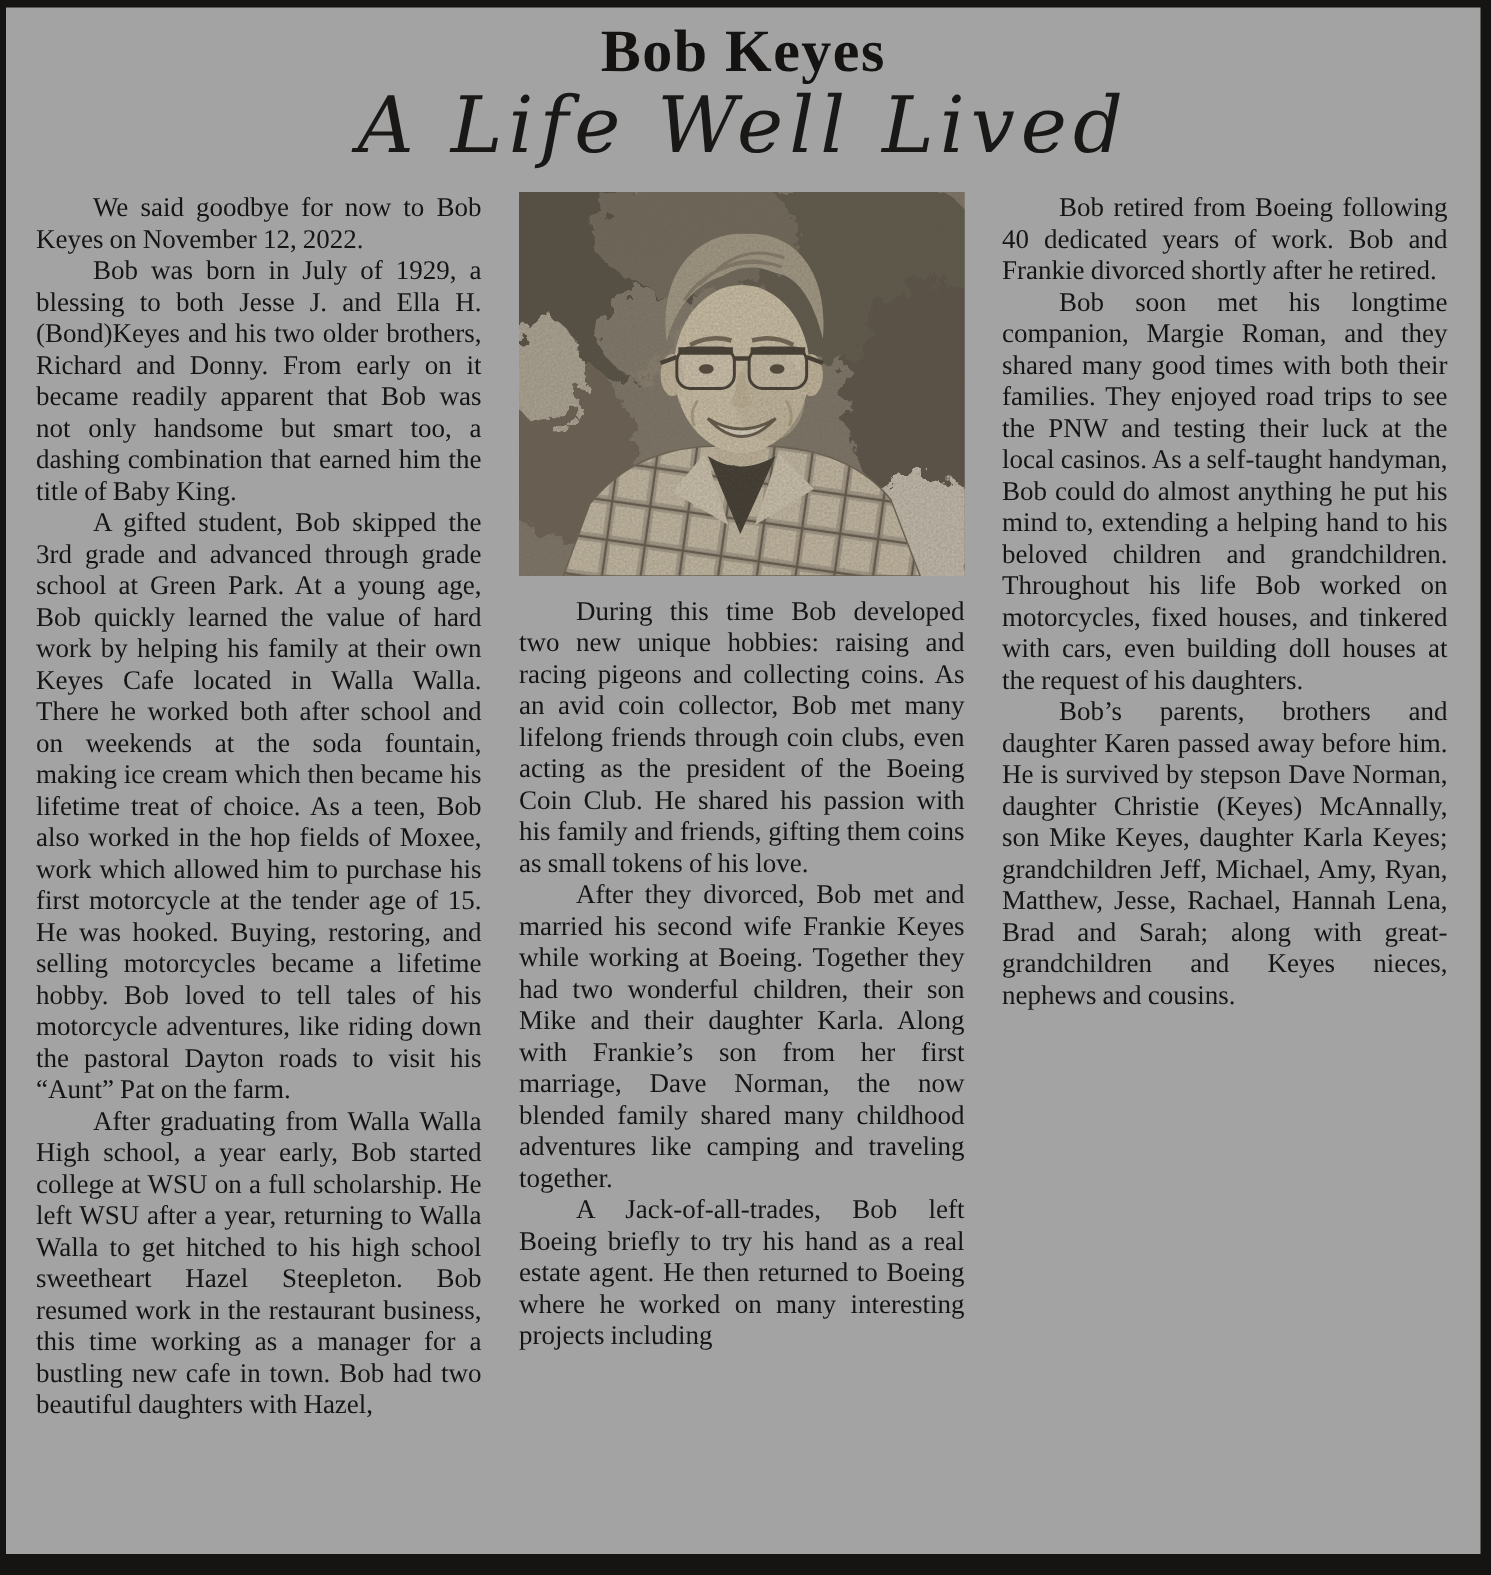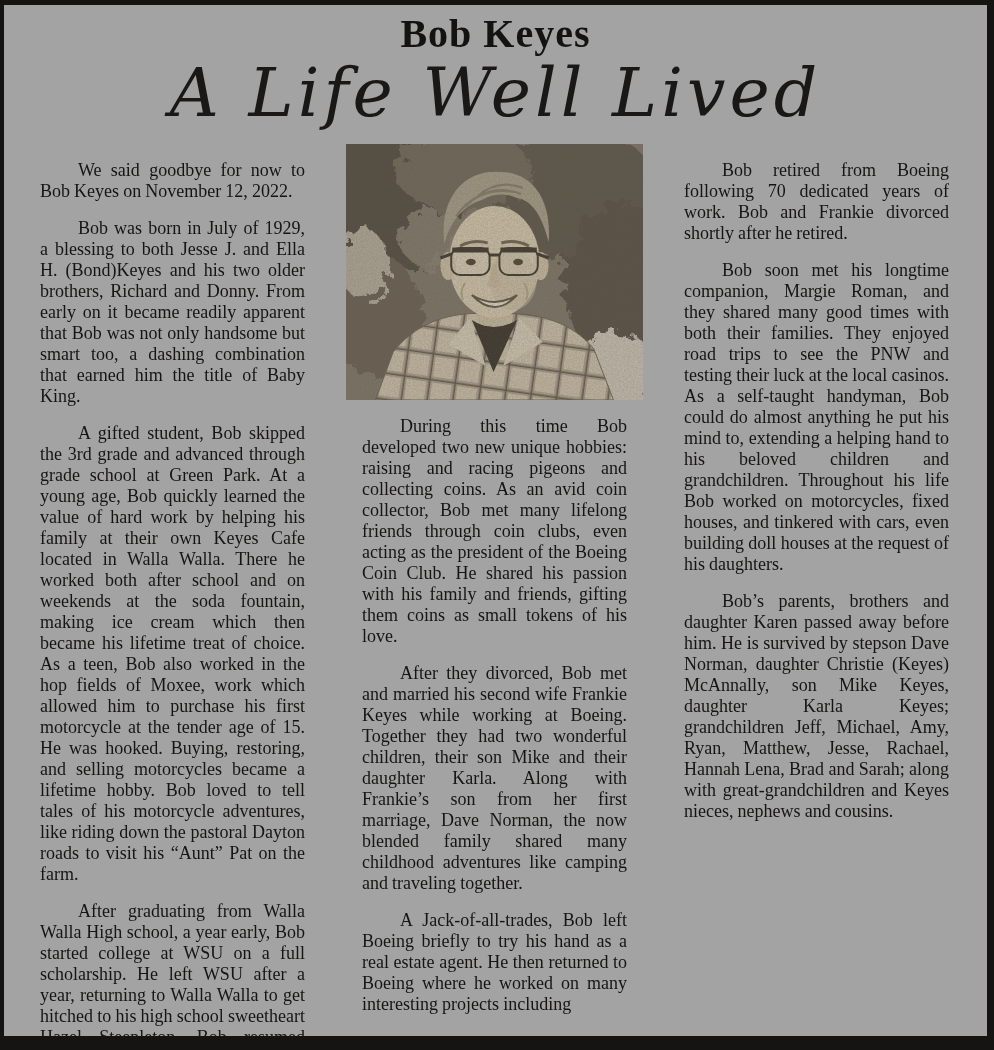--- a/index.html
+++ b/index.html
@@ -20,34 +20,34 @@
     font-family:"Liberation Serif", serif;
     font-weight:700;
     font-size:40px;
     line-height:1.05;
     letter-spacing:1px;
     color:#141312;
   }
   .subtitle{
     font-family:"DejaVu Serif", serif;
     font-style:italic;
-    font-size:68px;
+    font-size:52px;
     line-height:1.05;
     letter-spacing:4px;
     margin-top:2px;
     color:#191817;
   }
   .columns{
     display:flex;
     gap:25px;
     padding:16px 22px 0 20px;
   }
   .col{flex:1;min-width:0;}
   .col p{
-    margin:16px;
+    margin:0;
     text-align:justify;
     font-size:18px;
     line-height:21px;
     text-indent:38px;
     word-spacing:-0.4px;
   }
   .col p.cont{text-indent:0;}
   figure.photo-wrap{margin:0 0 13px 0;}
   svg.photo{display:block;width:100%;height:256px;background:#77705f;}
 </style>
@@ -140,19 +140,19 @@
           <rect x="0" y="0" width="302" height="256" fill="#8d7f63" opacity="0.08"></rect>
           <rect x="0" y="0" width="302" height="256" filter="url(#grain)" opacity="0.5"></rect>
         </svg>
       </figure>
       <p>During this time Bob developed two new unique hobbies: raising and racing pigeons and collecting coins. As an avid coin collector, Bob met many lifelong friends through coin clubs, even acting as the president of the Boeing Coin Club. He shared his passion with his family and friends, gifting them coins as small tokens of his love.</p>
       <p>After they divorced, Bob met and married his second wife Frankie Keyes while working at Boeing. Together they had two wonderful children, their son Mike and their daughter Karla. Along with Frankie’s son from her first marriage, Dave Norman, the now blended family shared many childhood adventures like camping and traveling together.</p>
       <p>A Jack-of-all-trades, Bob left Boeing briefly to try his hand as a real estate agent. He then returned to Boeing where he worked on many interesting projects including</p>
     </div>
 
     <div class="col">
-      <p>Bob retired from Boeing following 70 dedicated years of work. Bob and Frankie divorced shortly after he retired.</p>
+      <p>Bob retired from Boeing following 40 dedicated years of work. Bob and Frankie divorced shortly after he retired.</p>
       <p>Bob soon met his longtime companion, Margie Roman, and they shared many good times with both their families. They enjoyed road trips to see the PNW and testing their luck at the local casinos. As a self-taught handyman, Bob could do almost anything he put his mind to, extending a helping hand to his beloved children and grandchildren. Throughout his life Bob worked on motorcycles, fixed houses, and tinkered with cars, even building doll houses at the request of his daughters.</p>
       <p>Bob’s parents, brothers and daughter Karen passed away before him. He is survived by stepson Dave Norman, daughter Christie (Keyes) McAnnally, son Mike Keyes, daughter Karla Keyes; grandchildren Jeff, Michael, Amy, Ryan, Matthew, Jesse, Rachael, Hannah Lena, Brad and Sarah; along with great-grandchildren and Keyes nieces, nephews and cousins.</p>
     </div>
 
   </div>
 </div>
 
 </body></html>

